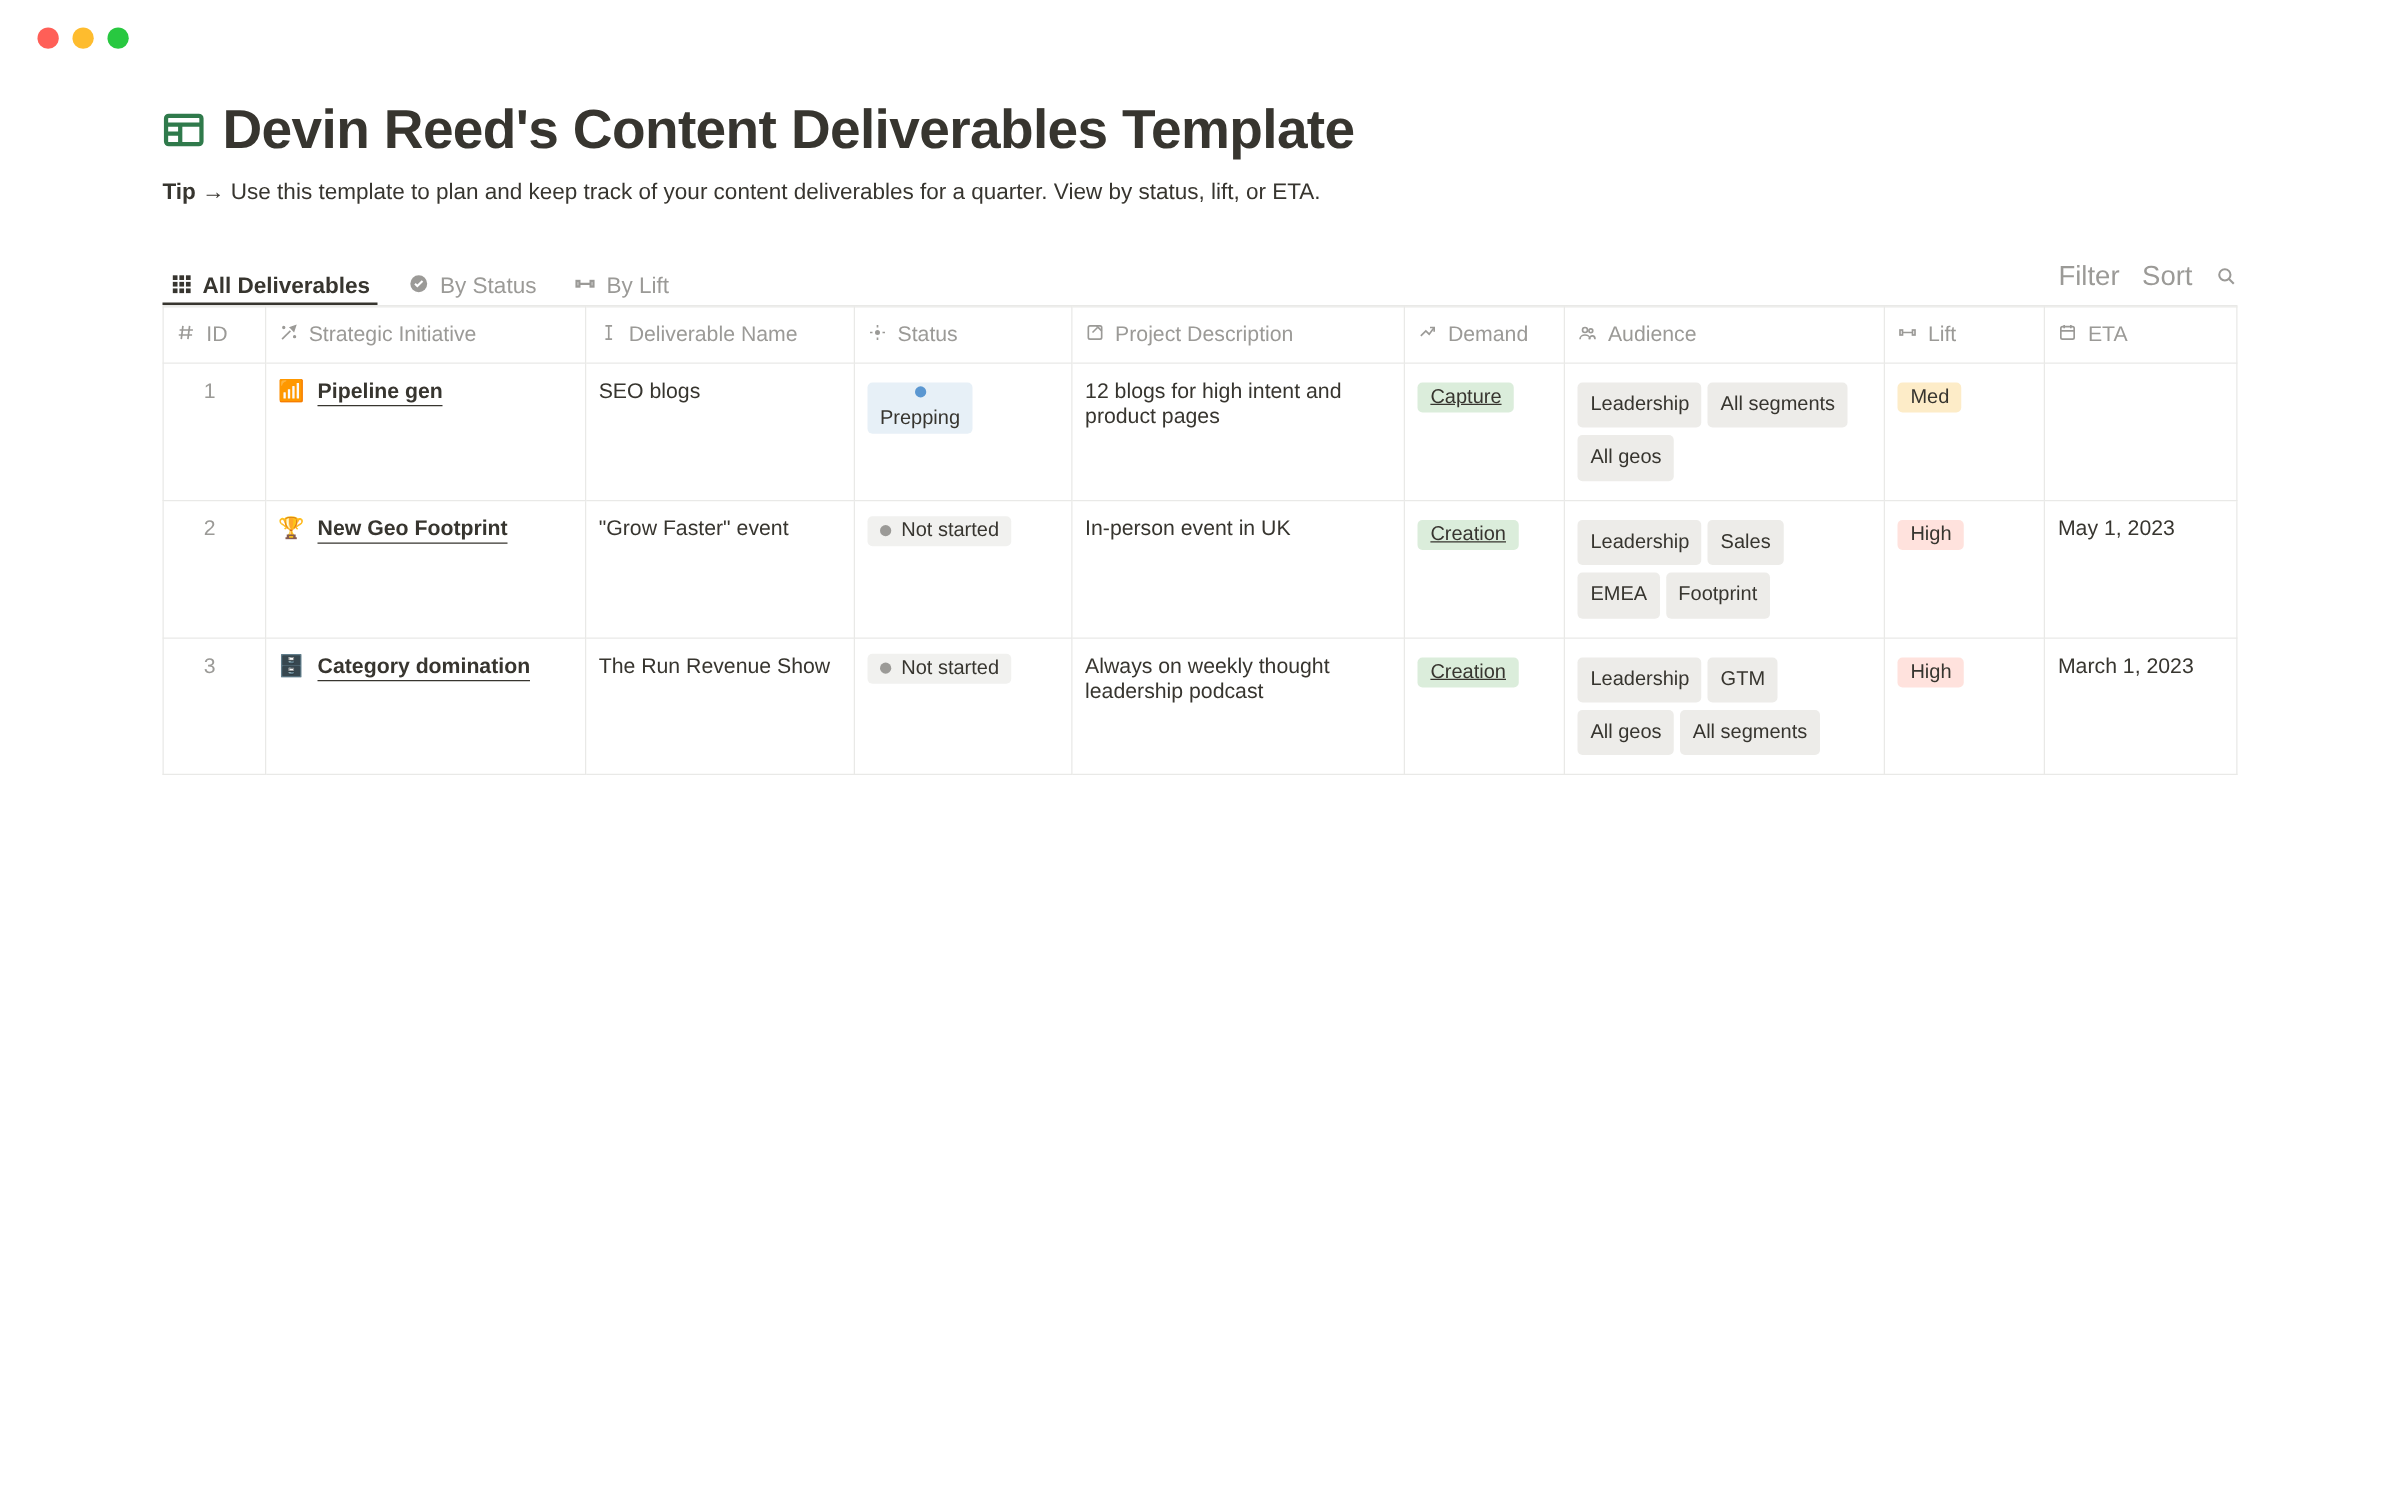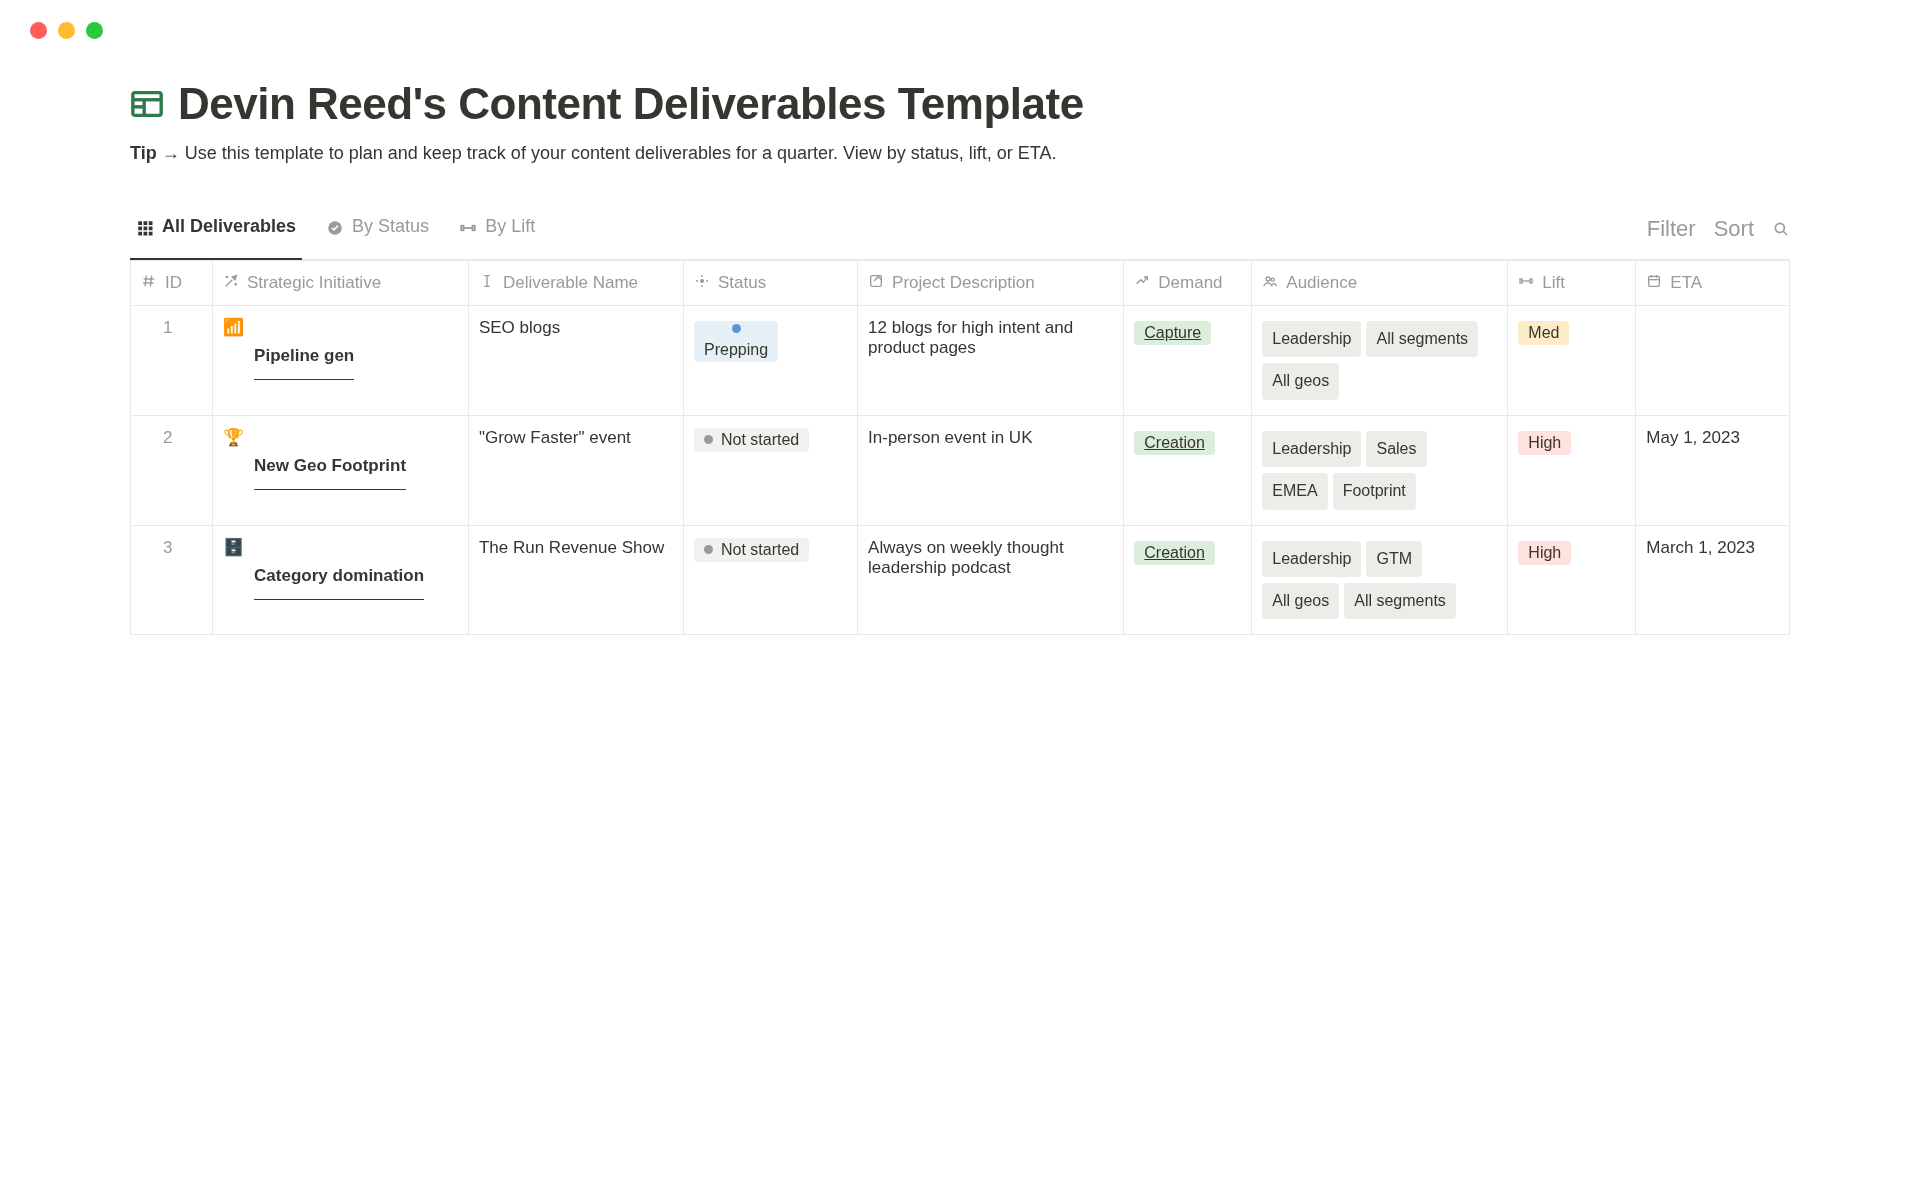--- a/index.html
+++ b/index.html
@@ -52,23 +52,23 @@
 
   .tabbar {
     display: flex;
     align-items: center;
     margin-top: 44px;
     border-bottom: 1px solid #e9e9e7;
     position: relative;
   }
   .tab {
     display: flex;
-    align-items: flex-end;
+    align-items: flex-start;
     gap: 8px;
-    padding: 8px 6px 22px 6px;
+    padding: 8px 6px 4px 6px;
     font-size: 18px;
     color: #9b9a97;
     cursor: pointer;
     margin-right: 18px;
     position: relative;
   }
   .tab.active {
     color: #37352f;
     font-weight: 600;
   }
@@ -125,21 +125,21 @@
   .col-aud { width: 250px; }
   .col-lift { width: 125px; }
   .col-eta { width: 150px; }
 
   .id-cell { color:#9b9a97; text-align:left; padding-left:16px;}
   .init-cell {
     display:flex; align-items:flex-start; gap:10px;
     font-weight:600;
   }
   .init-cell .emoji { font-size:17px; line-height:1.2; }
-  .init-cell .txt { border-bottom: 1px solid #37352f; padding-bottom:13px;margin-top:28px; }
+  .init-cell .txt { border-bottom: 1px solid #37352f; padding-bottom:1px; }
 
   .pill {
     display:inline-flex; align-items:center; gap:8px;
     background:#f1f1ef; color:#37352f;
     padding:3px 10px; border-radius:4px;
     font-size:16px;
   }
   .dot { width:9px; height:9px; border-radius:50%; background:#9b9a97; display:inline-block;}
   .dot.blue { background:#5b97d1; }
   .pill.blue { background:#e7f0f7;flex-direction:column; }

